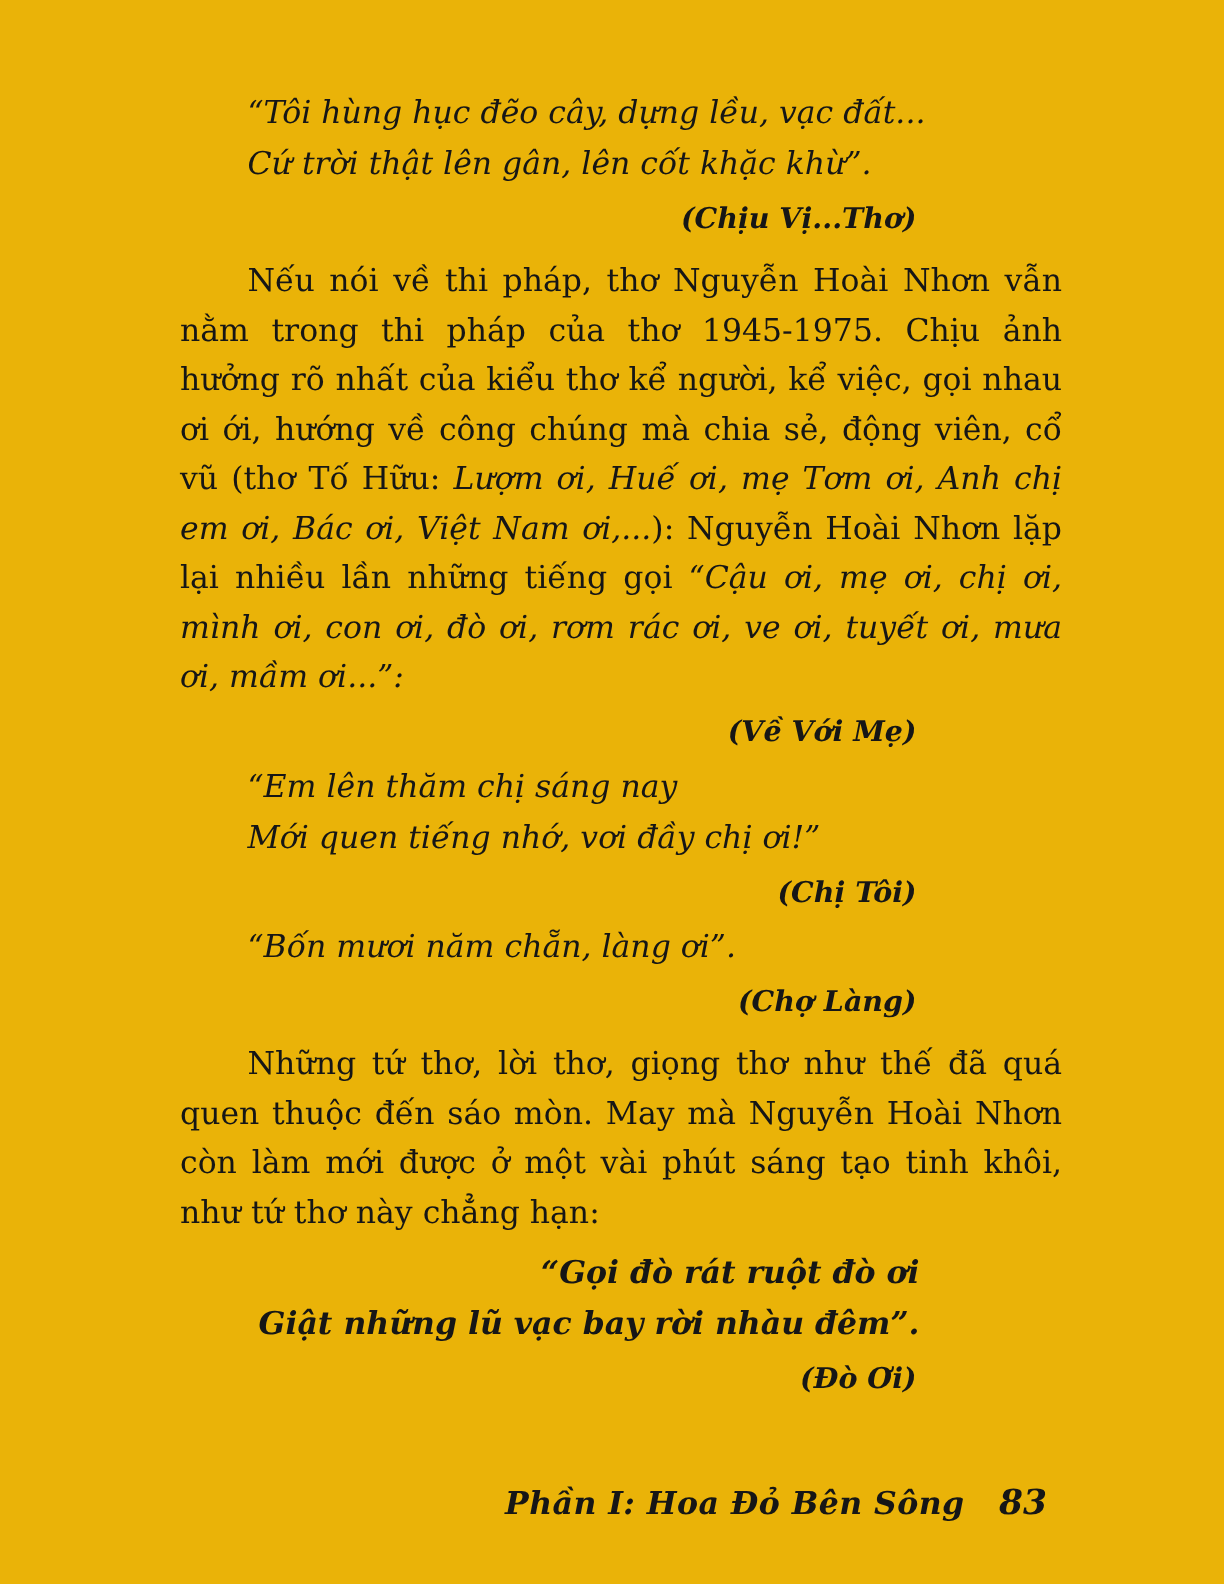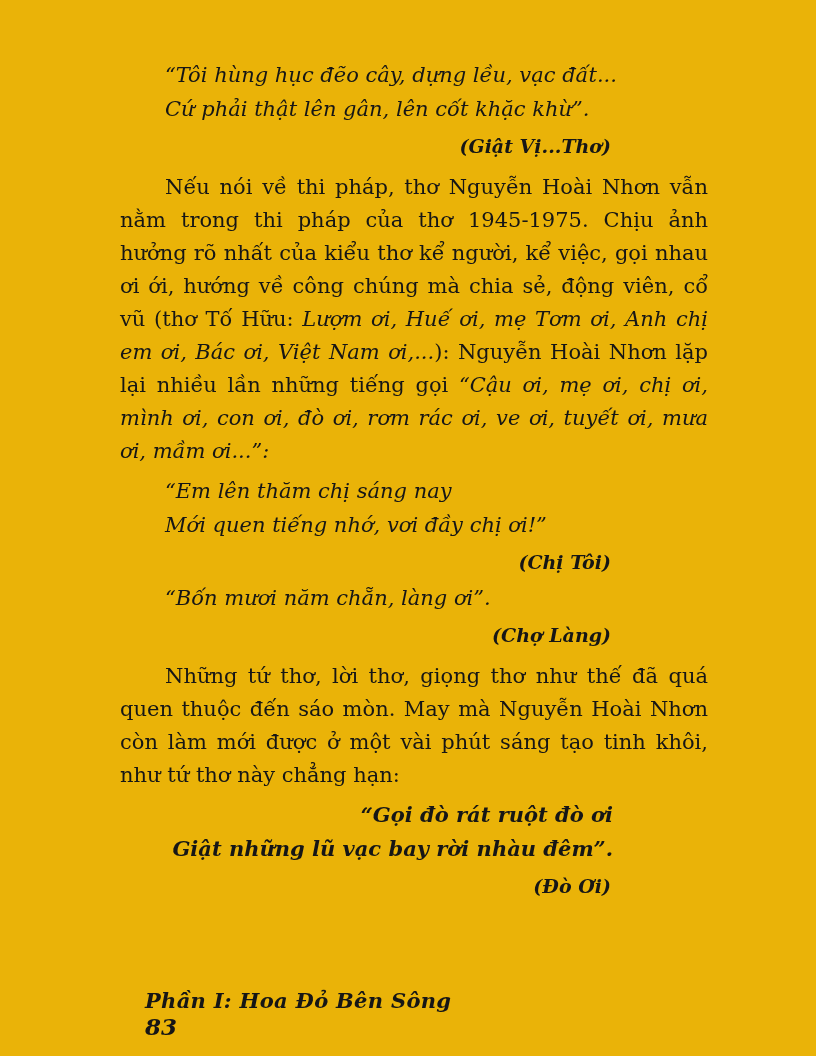--- a/index.html
+++ b/index.html
@@ -59,21 +59,20 @@
     font-style: italic;
   }
   .footer {
     position: absolute;
     left: 122px;
     right: 118px;
     top: 988px;
     display: flex;
     justify-content: flex-end;
     align-items: baseline;
-    flex-direction: column;
   }
   .footer-title {
     font-style: italic;
     font-weight: bold;
     font-size: 21px;
     letter-spacing: 0.3px;
   }
   .page-number {
     font-style: italic;
     font-weight: bold;
@@ -82,24 +81,25 @@
   }
 </style>
 </head>
 <body>
 
 <div class="page">
 
   <main class="text-column">
       <div class="quote">
         <div class="quote-line">“Tôi hùng hục đẽo cây, dựng lều, vạc đất...</div>
-        <div class="quote-line">Cứ phải thật lên gân, lên cốt khặc khừ”.</div>
+        <div class="quote-line">Cứ trời thật lên gân, lên cốt khặc khừ”.</div>
       </div>
-      <div class="attribution">(Giật Vị...Thơ)</div>
+      <div class="attribution">(Chịu Vị...Thơ)</div>
       <div class="para"><span class="">Nếu nói về thi pháp, thơ Nguyễn Hoài Nhơn vẫn nằm trong thi pháp của thơ 1945-1975. Chịu ảnh hưởng rõ nhất của kiểu thơ kể người, kể việc, gọi nhau ơi ới, hướng về công chúng mà chia sẻ, động viên, cổ vũ (thơ Tố Hữu: </span><span class="it">Lượm ơi, Huế ơi, mẹ Tơm ơi, Anh chị em ơi, Bác ơi, Việt Nam ơi,...</span><span class="">): Nguyễn Hoài Nhơn lặp lại nhiều lần những tiếng gọi </span><span class="it">“Cậu ơi, mẹ ơi, chị ơi, mình ơi, con ơi, đò ơi, rơm rác ơi, ve ơi, tuyết ơi, mưa ơi, mầm ơi...”:</span></div>
+      <div class="attribution">(Về Với Mẹ)</div>
       <div class="quote">
         <div class="quote-line">“Em lên thăm chị sáng nay</div>
         <div class="quote-line">Mới quen tiếng nhớ, vơi đầy chị ơi!”</div>
       </div>
       <div class="attribution">(Chị Tôi)</div>
       <div class="quote">
         <div class="quote-line">“Bốn mươi năm chẵn, làng ơi”.</div>
       </div>
       <div class="attribution">(Chợ Làng)</div>
       <div class="para"><span class="">Những tứ thơ, lời thơ, giọng thơ như thế đã quá quen thuộc đến sáo mòn. May mà Nguyễn Hoài Nhơn còn làm mới được ở một vài phút sáng tạo tinh khôi, như tứ thơ này chẳng hạn:</span></div>

